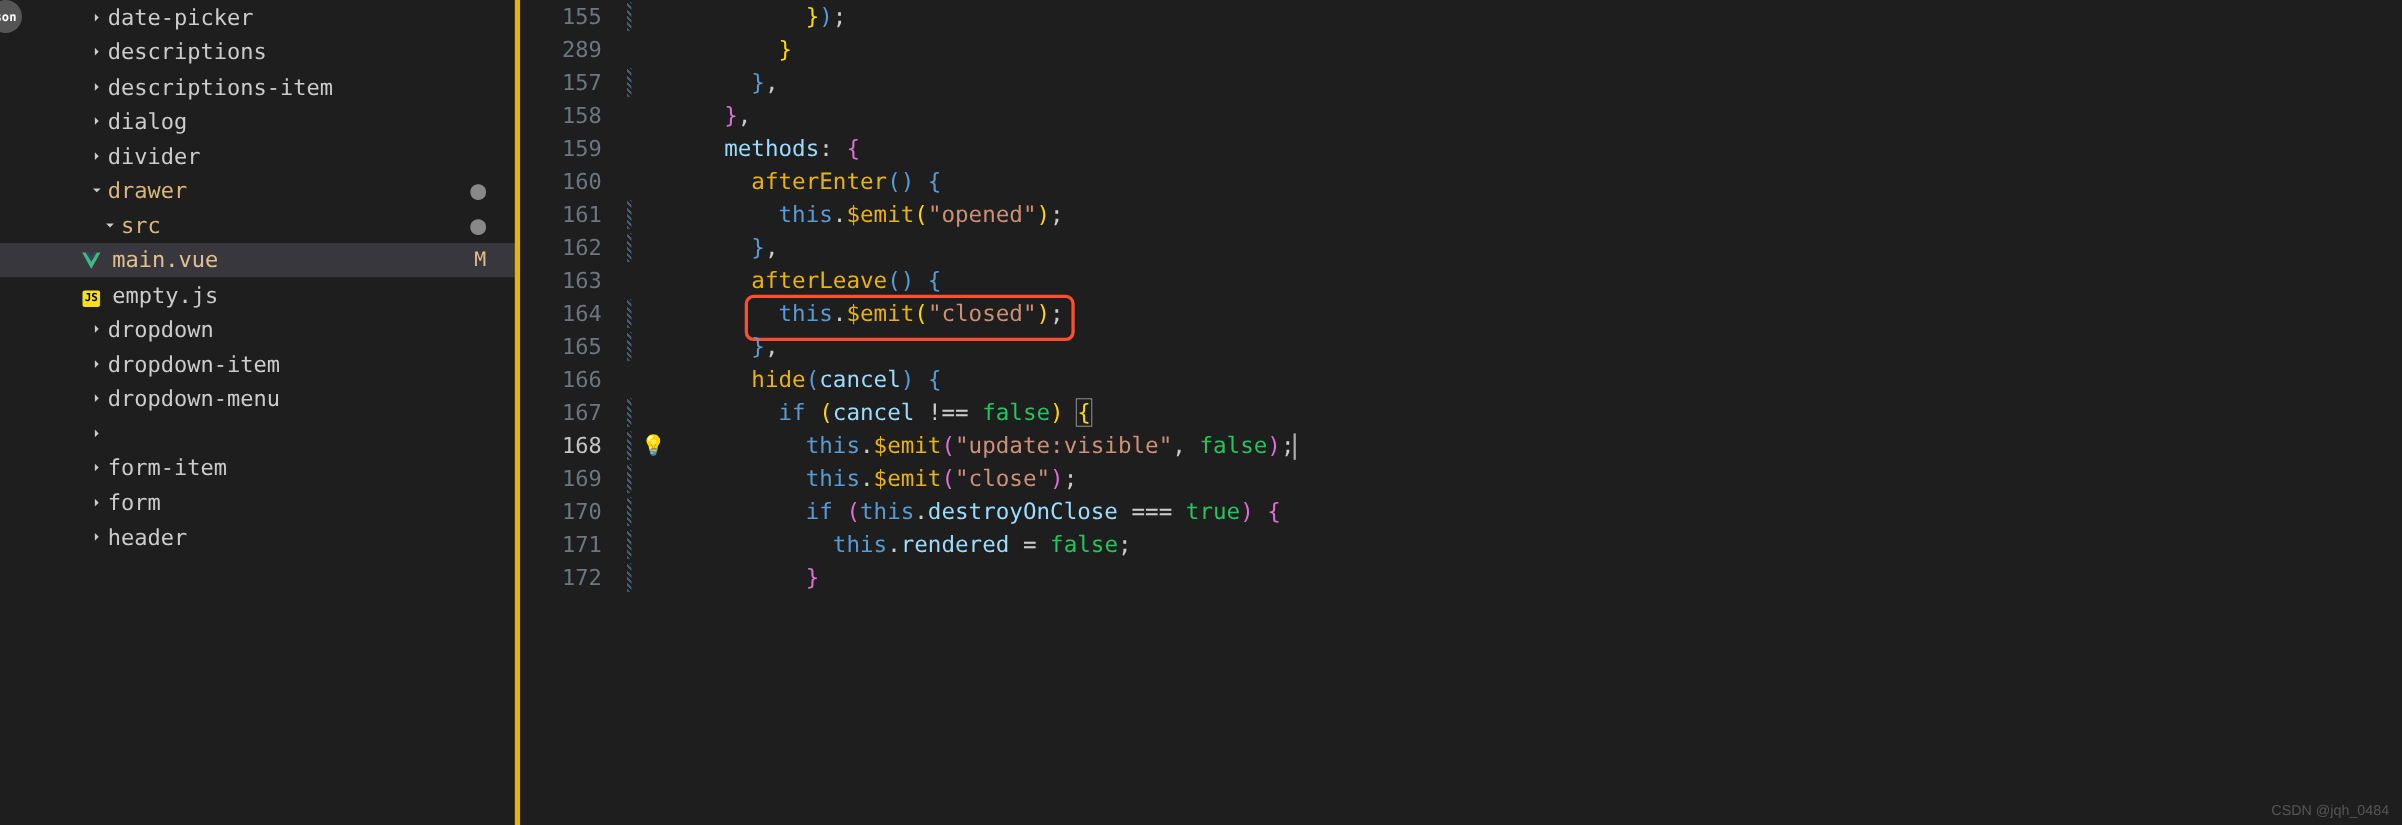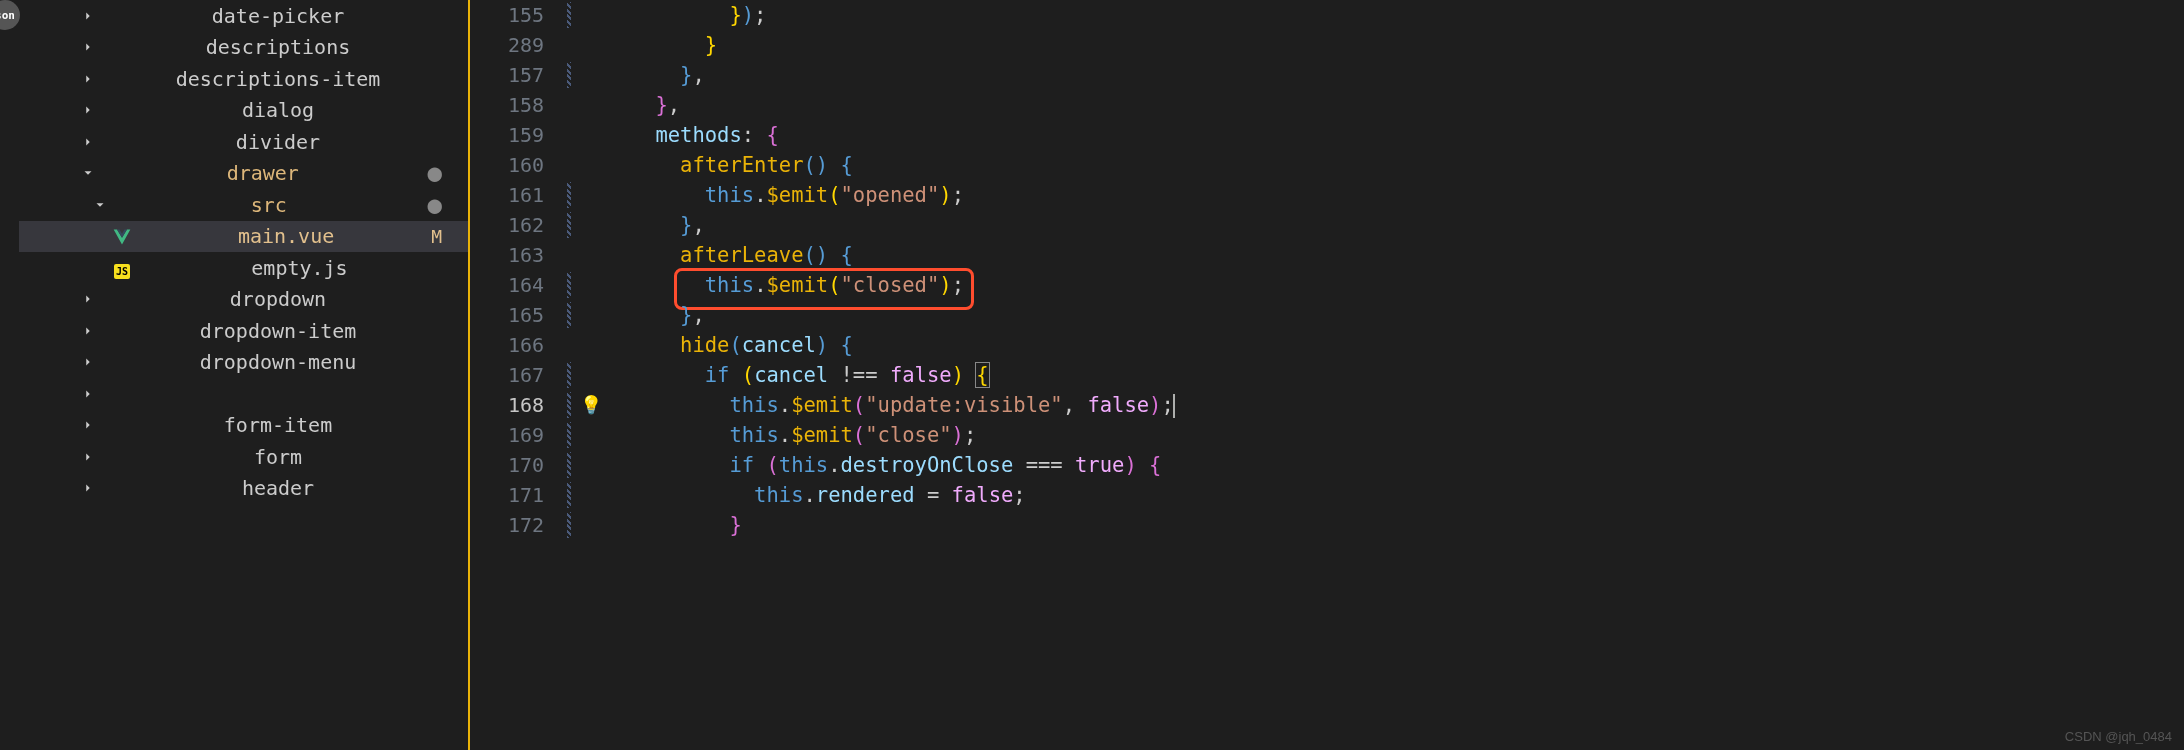--- a/index.html
+++ b/index.html
@@ -55,38 +55,38 @@
     }
     .chevron svg { width: 14px; height: 14px; }
     .file-icon {
       width: 22px;
       height: 22px;
       display: inline-flex;
       align-items: flex-end;
       justify-content: center;
       margin-right: 8px;
     }
-    .tree-label { flex: 1; white-space: nowrap; text-align: center; }
+    .tree-label { flex: 1; white-space: nowrap; }
     .tree-label.folder-open { color: #dcb67a; }
     .git-status {
       margin-left: auto;
       padding-right: 16px;
       font-size: 18px;
     }
     .dot { color: #888; font-size: 24px; line-height: 0; }
     .modified { color: #e2c08d; }
     .indent-1 { padding-left: 78px; }
     .indent-2 { padding-left: 90px; }
-    .indent-3 { padding-left: 72px; margin-left: 19px; }
+    .indent-3 { padding-left: 52px; }
     
     .editor-area {
       flex: 1;
       display: flex;
       background: #1e1e1e;
-      border-left: 2px solid #eab308;
+      border-left: 5px solid #eab308;
       position: relative;
     }
     .gutter {
       width: 92px;
       text-align: right;
       padding-right: 18px;
       padding-top: 0;
       user-select: none;
       background: #1e1e1e;
     }
@@ -136,21 +136,21 @@
     }
     .tk-keyword { color: #569cd6; text-align: right; }
     .tk-func { color: #eab308; }
     .tk-punct { color: #cccccc; }
     .tk-brace { color: #da70d6; }
     .tk-brace2 { color: #569cd6; }
     .tk-brace3 { color: #ffd700; }
     .tk-string { color: #ce9178; }
     .tk-this { color: #569cd6; }
     .tk-param { color: #9cdcfe; }
-    .tk-bool { color: #f0abfc; }
+    .tk-bool { color: #22c55e; }
     .tk-var { color: #9cdcfe; }
     .highlight-box {
       position: absolute;
       border: 3px solid #ff4d2e;
       border-radius: 8px;
       pointer-events: none;
     }
     .cursor {
       display: inline-block;
       width: 2px;

